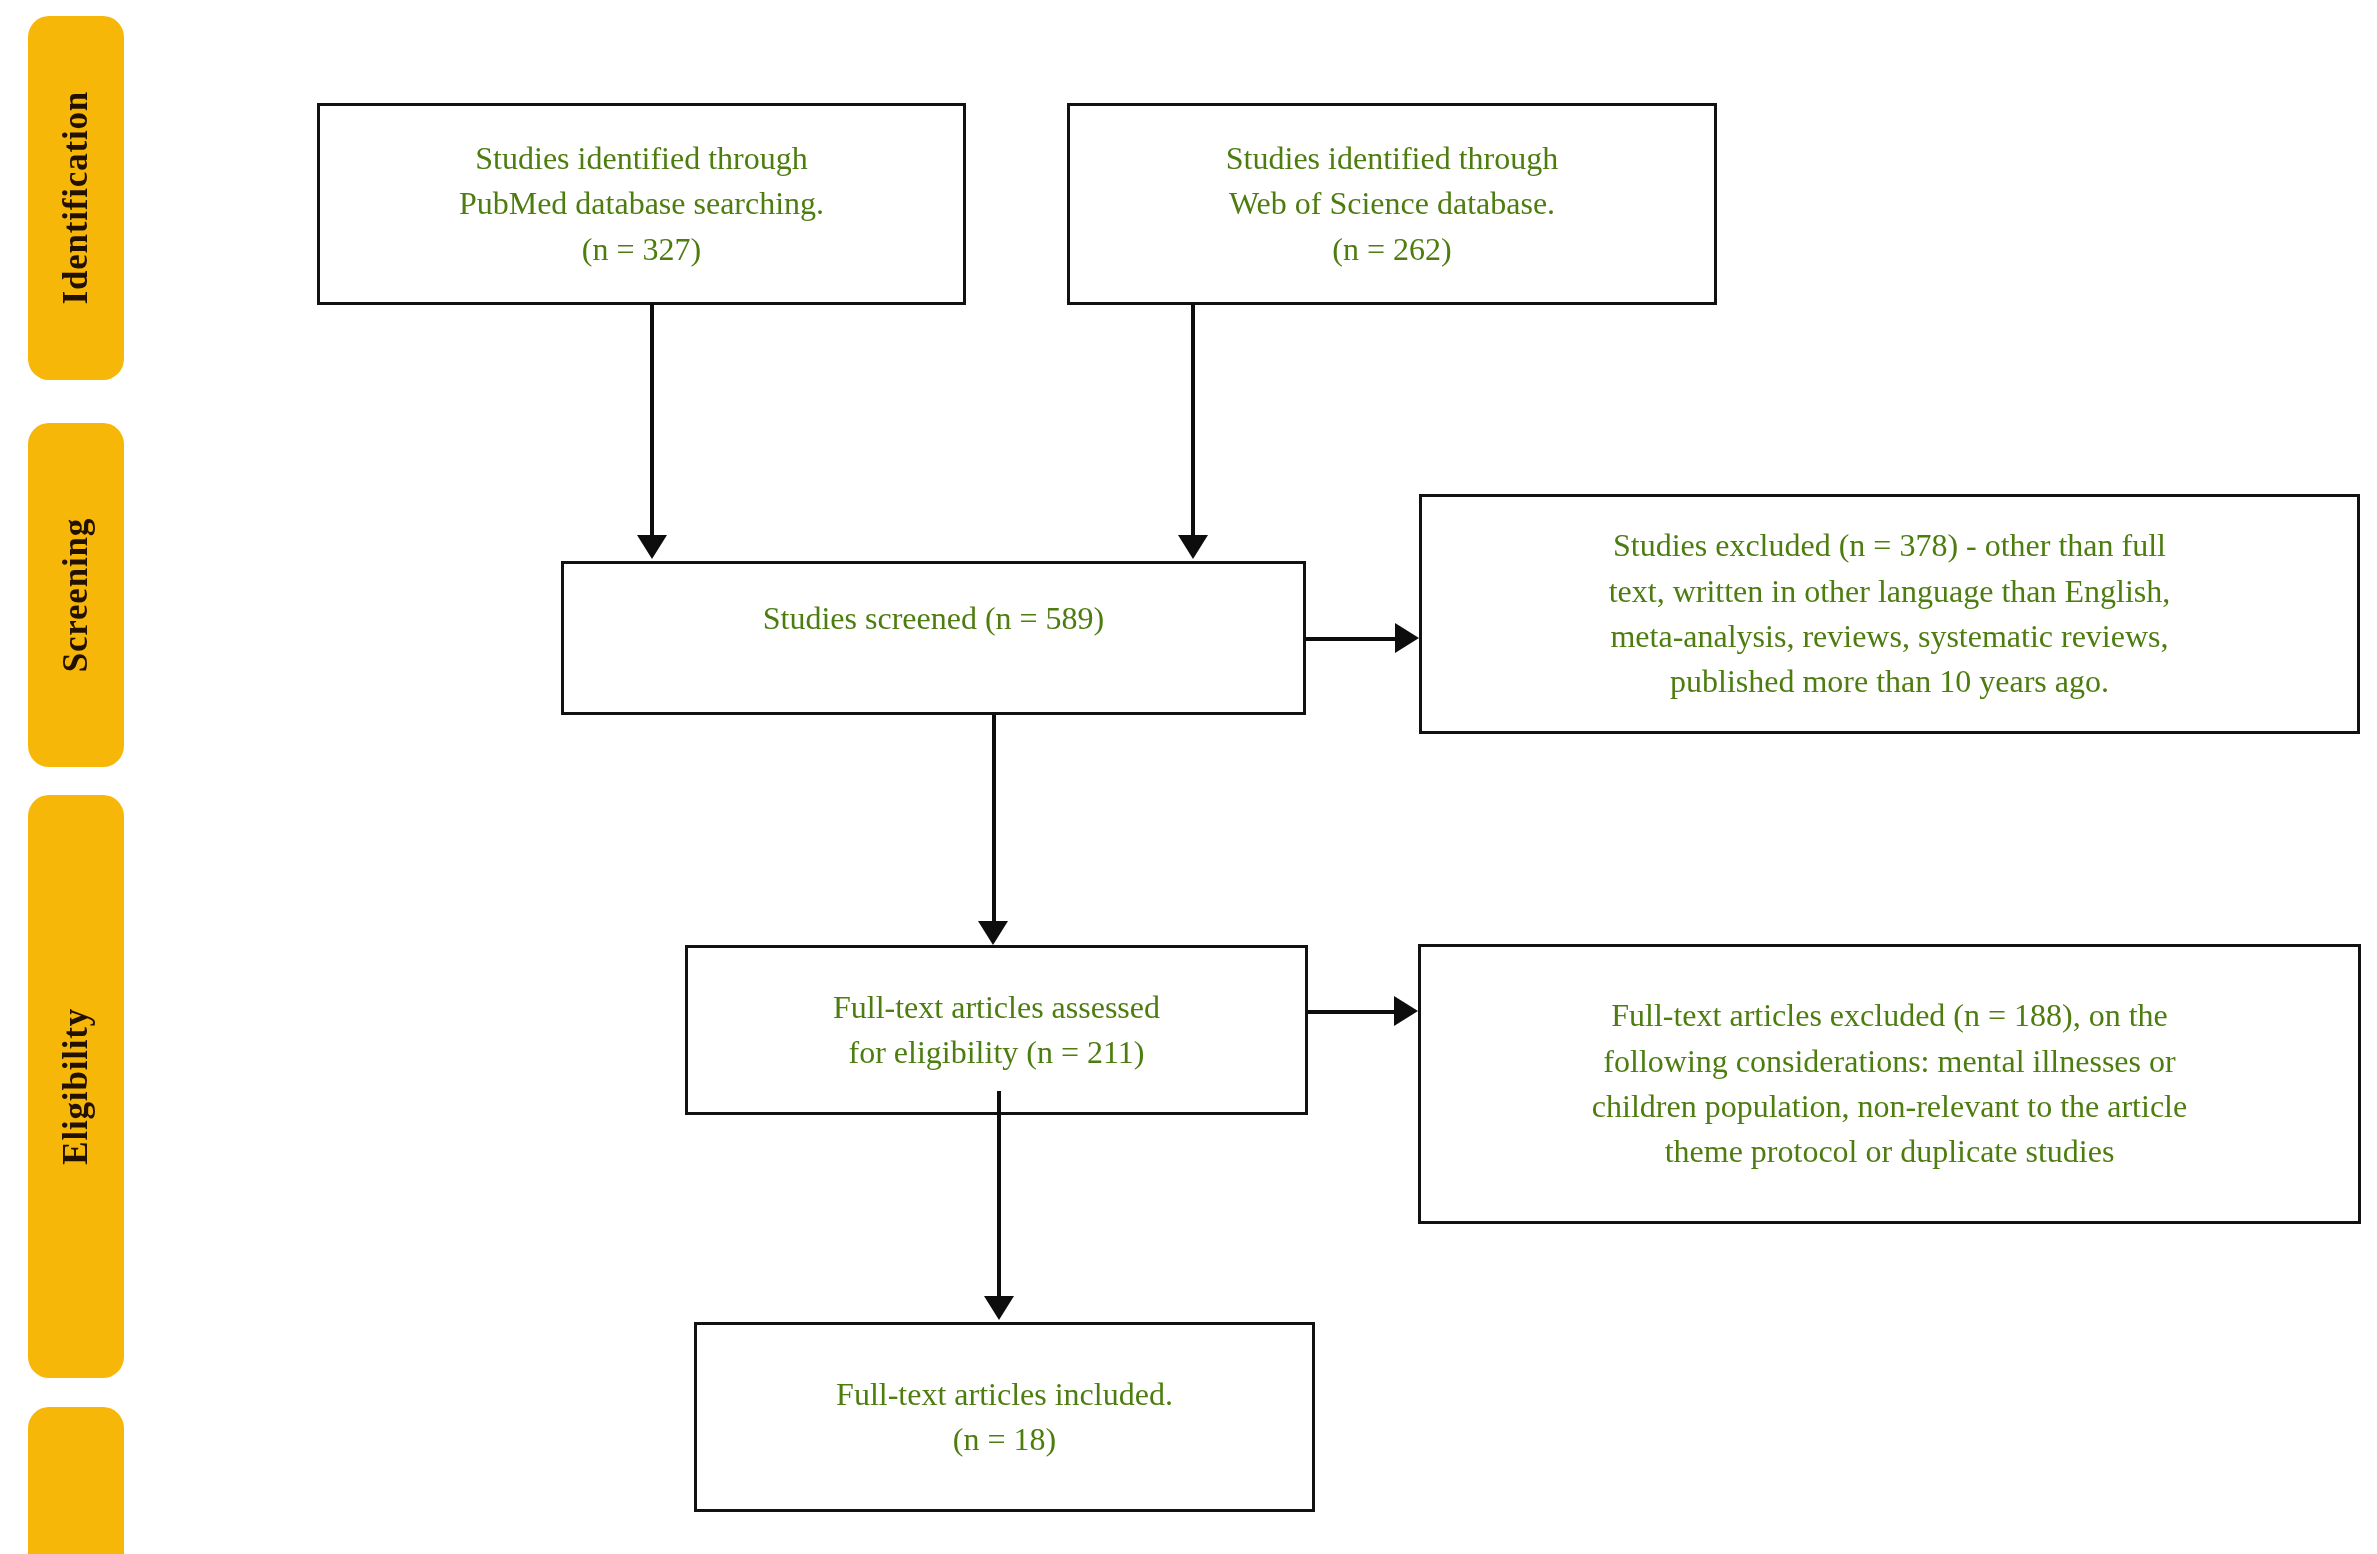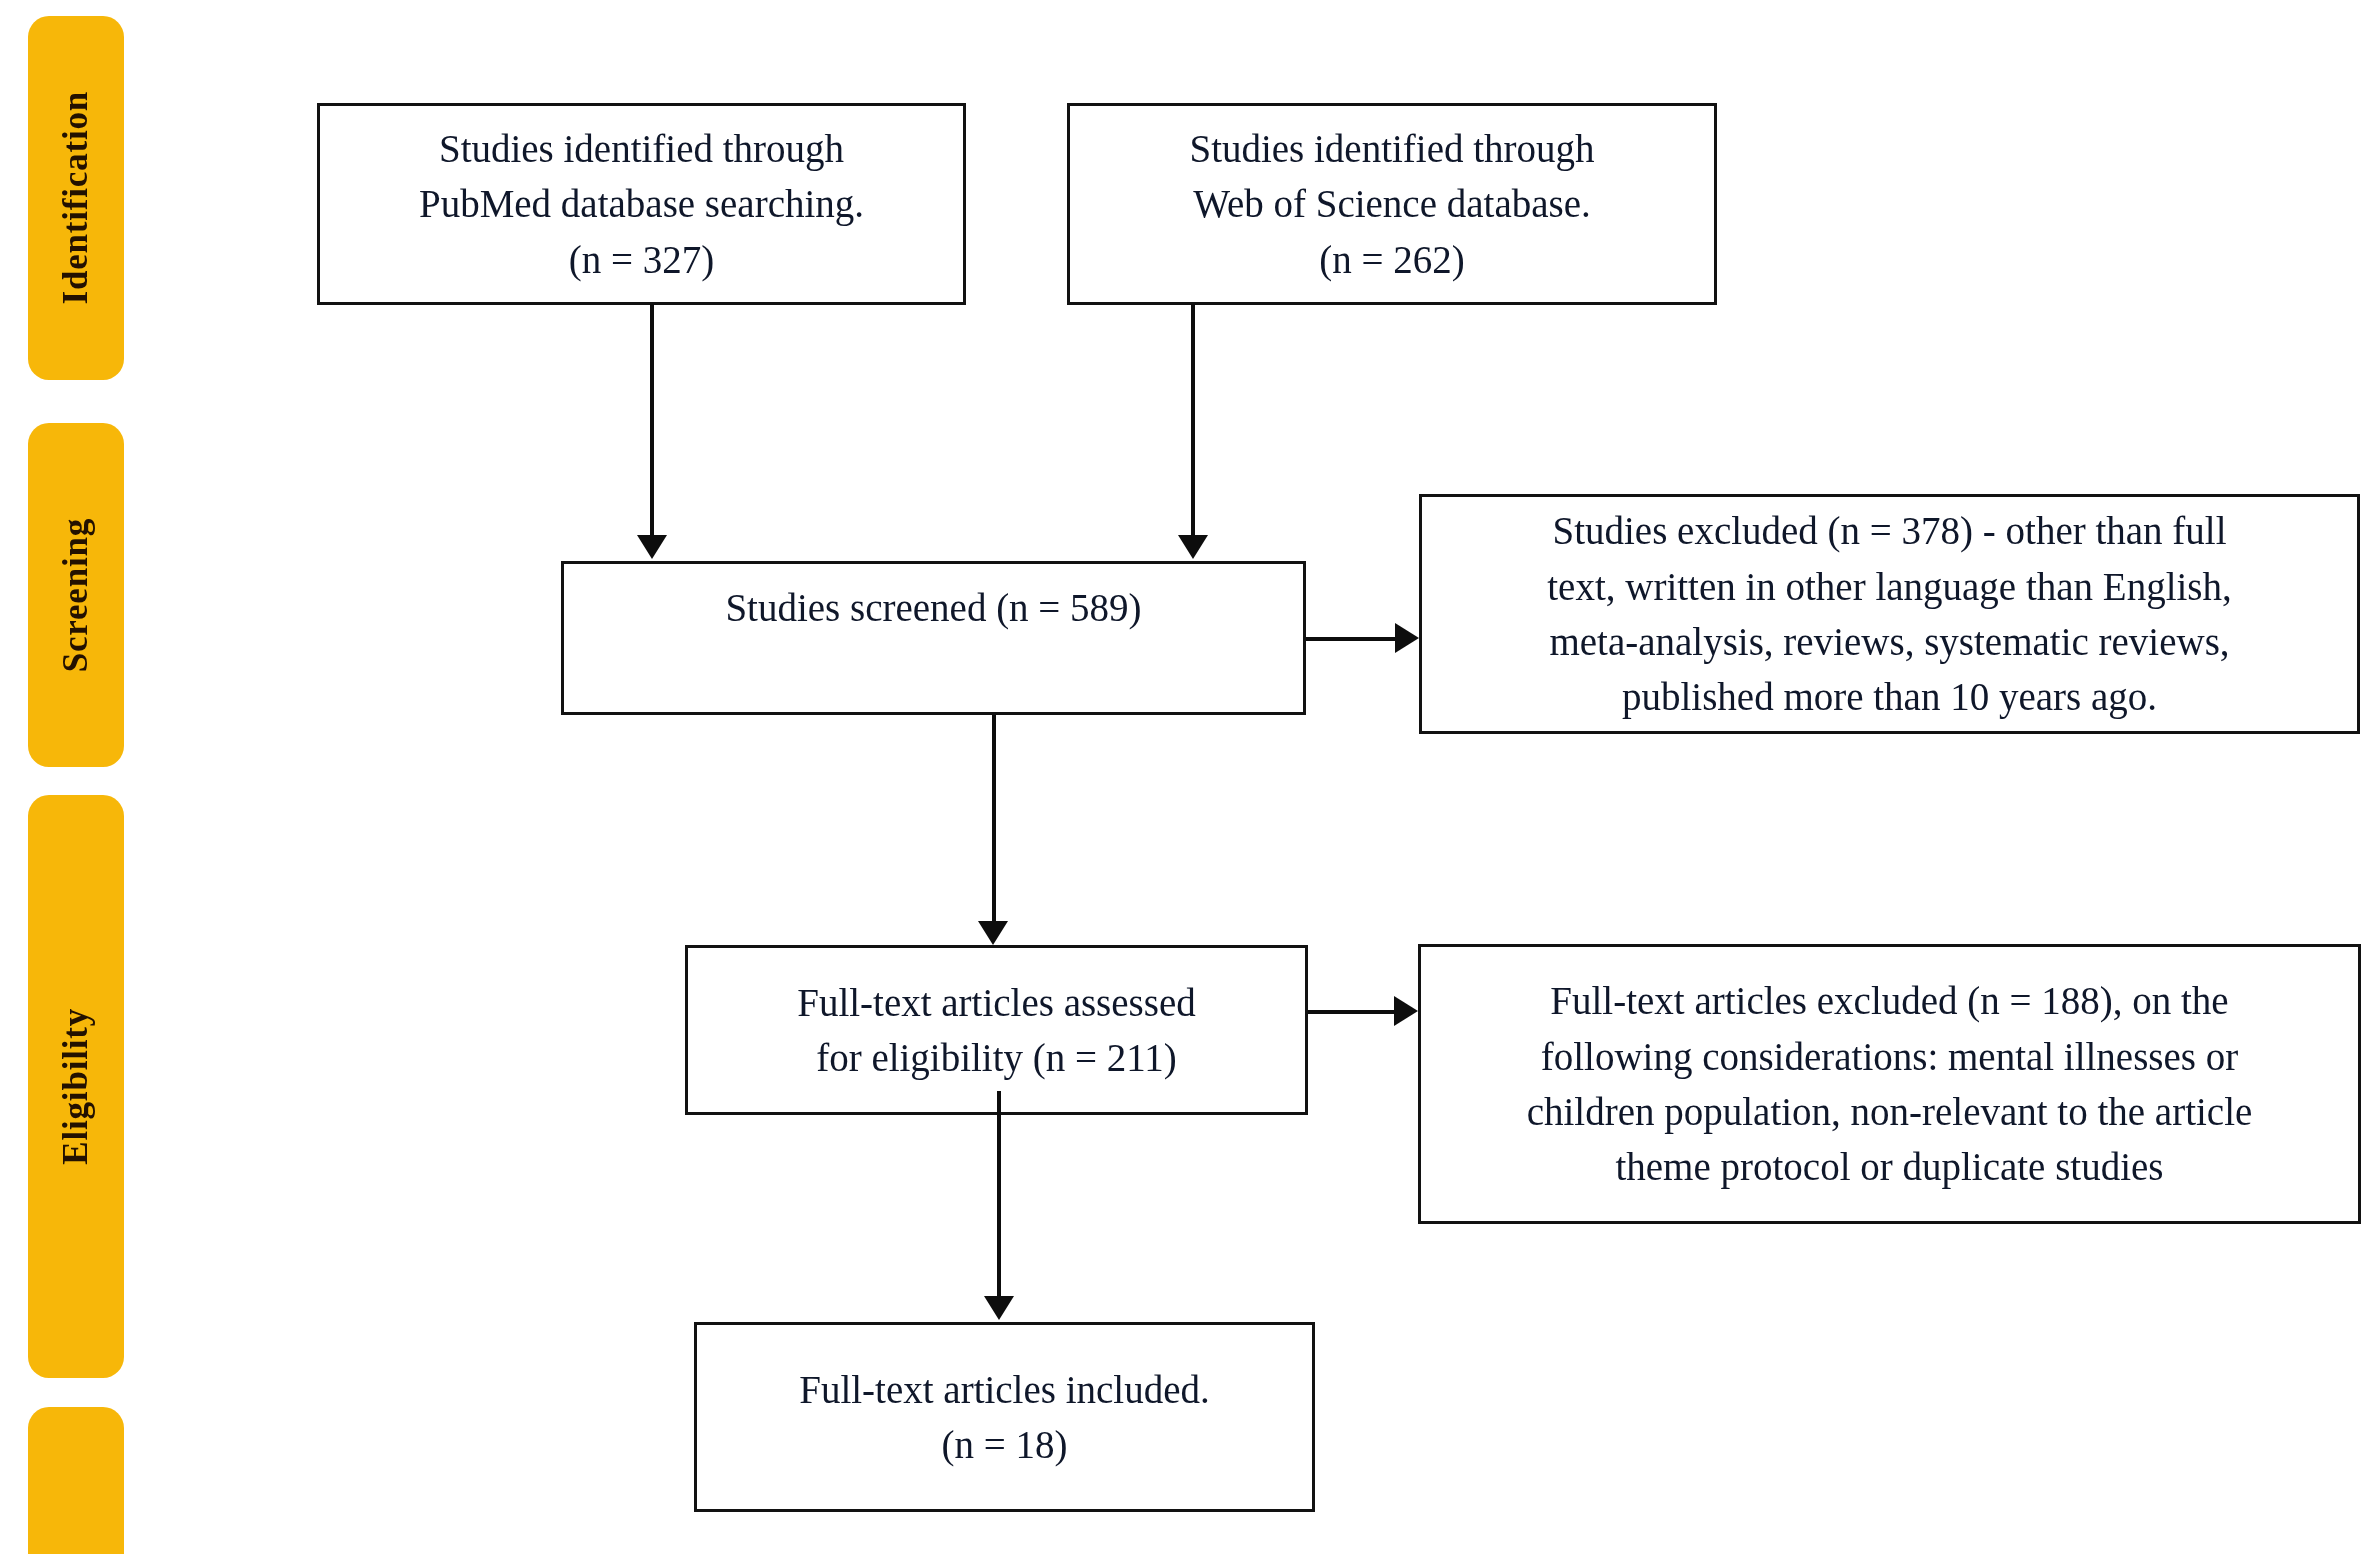--- a/index.html
+++ b/index.html
@@ -48,24 +48,24 @@
     border: 3.2px solid #121212;
     display: flex;
     flex-direction: column;
     align-items: center;
     justify-content: flex-start;
   }
   .flow-box.center-v { justify-content: center; }
 
   .box-text {
     font-family: "Liberation Serif", "DejaVu Serif", serif;
-    font-size: 39px;
+    font-size: 32px;
     line-height: 1.42;
     text-align: center;
-    color: #0f172a;
+    color: #4d7c0f;
     padding: 0 14.4px;
     white-space: pre-line;
   }
 
   
   .v-line {
     position: absolute;
     width: 4px;
     background: #0d0d0d;
   }
@@ -124,21 +124,21 @@
 (n = 262)</span>
   </div>
 
   <div class="v-line" style="left:650px; top:304px; height:232px;"></div>
   <div class="arrow-down" style="left:637px; top:535px;"></div>
 
   <div class="v-line" style="left:1191px; top:304px; height:232px;"></div>
   <div class="arrow-down" style="left:1178px; top:535px;"></div>
 
   <div class="flow-box" style="left:561px; top:561px; width:745px; height:154px; justify-content:flex-start;">
-    <span class="box-text" style="margin-top:16px;">Studies screened (n = 589)</span>
+    <span class="box-text" style="margin-top:32px;">Studies screened (n = 589)</span>
   </div>
 
   <div class="flow-box center-v" style="left:1419px; top:494px; width:941px; height:240px;">
     <span class="box-text">Studies excluded (n = 378) - other than full
 text, written in other language than English,
 meta-analysis, reviews, systematic reviews,
 published more than 10 years ago.</span>
   </div>
 
   <div class="h-line" style="left:1306px; top:637px; width:95px;"></div>

